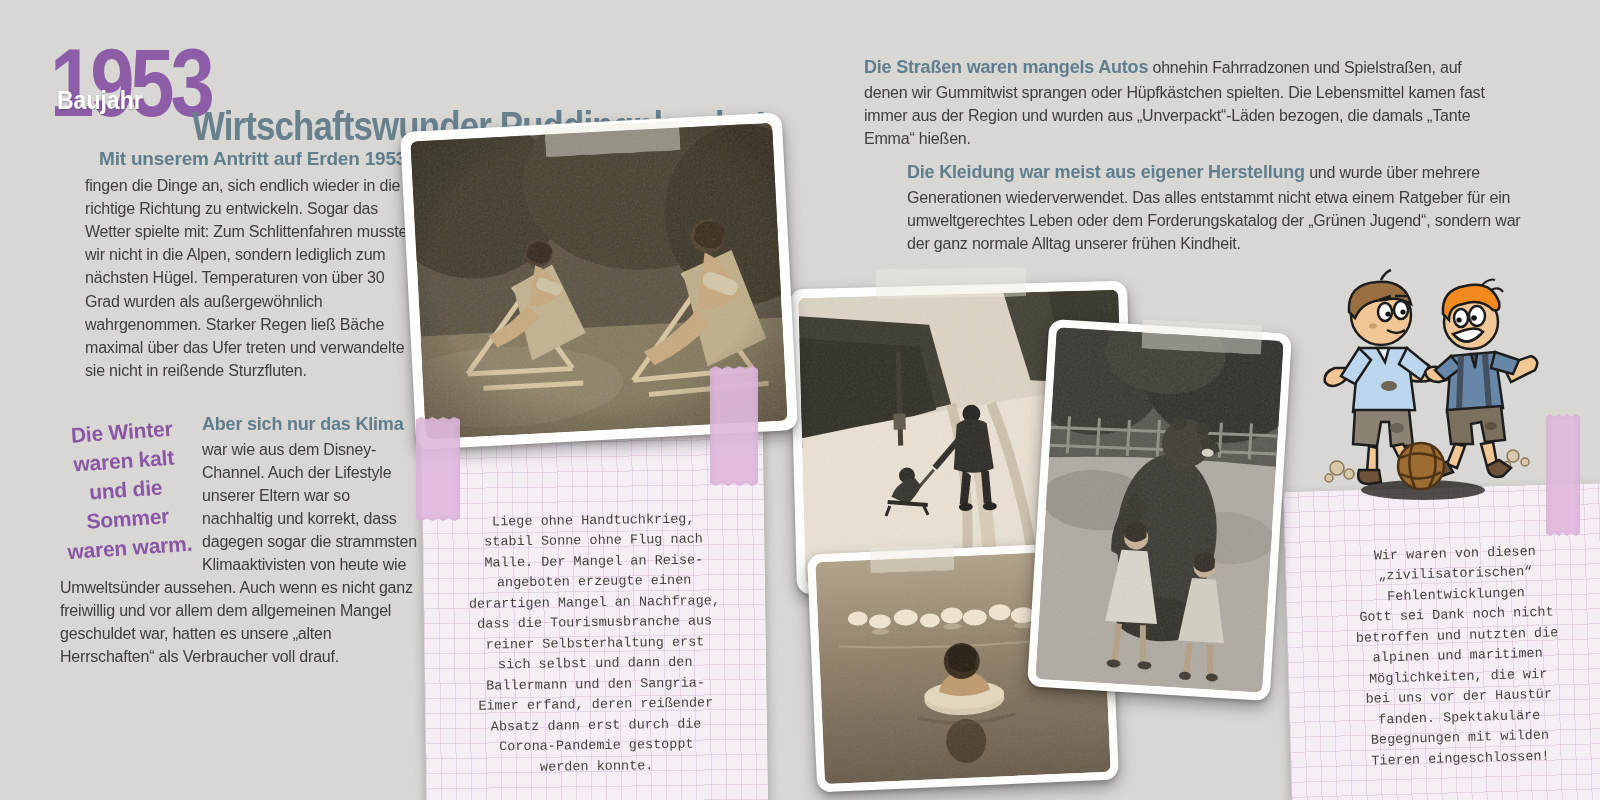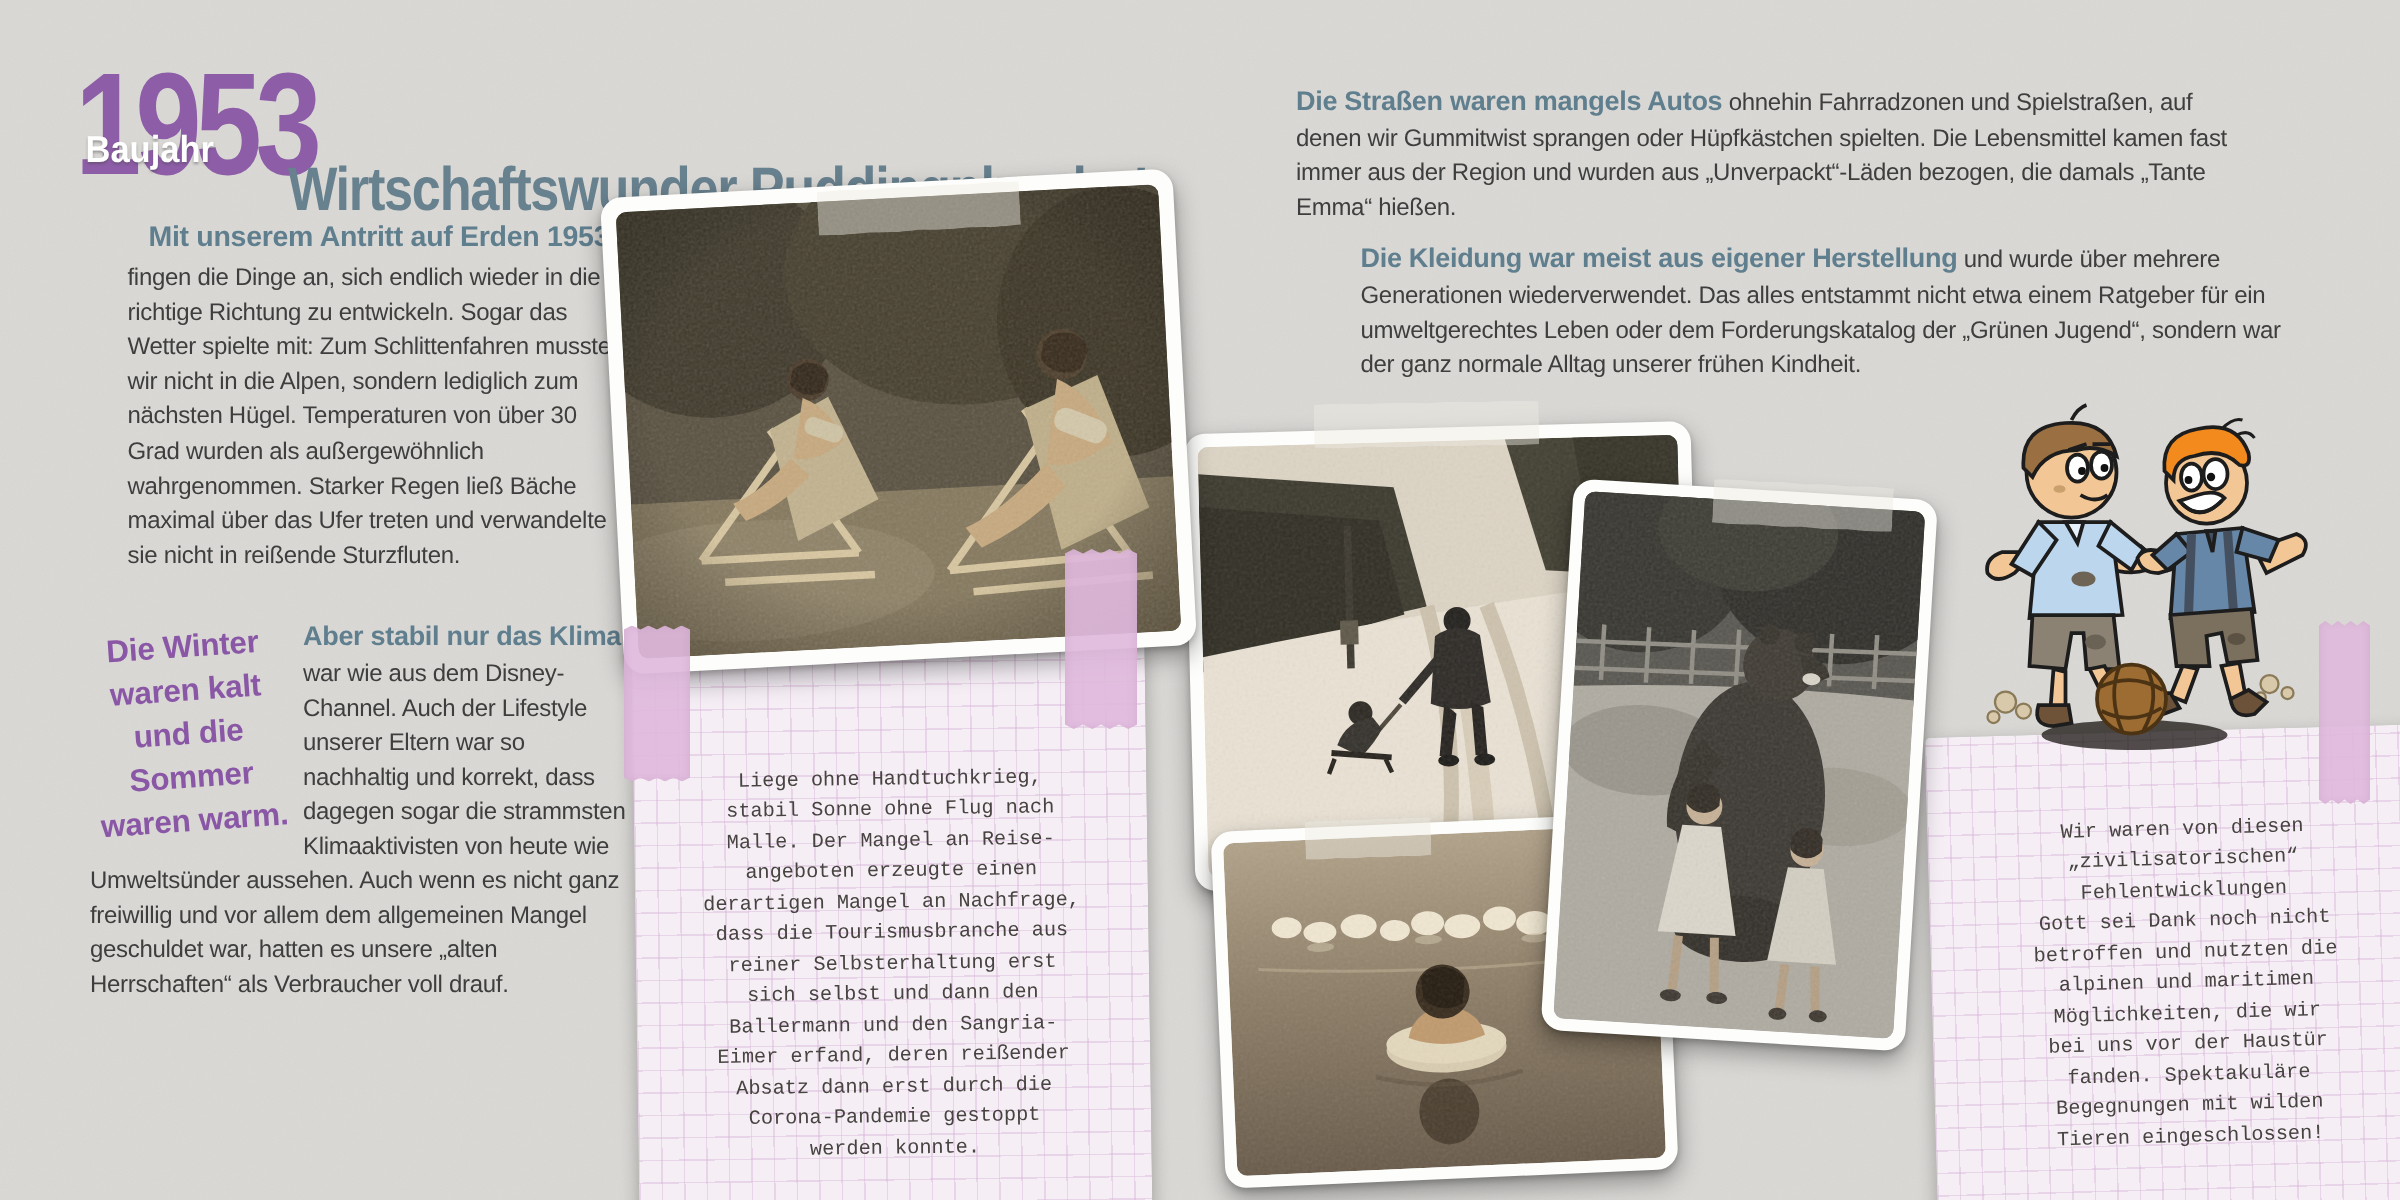--- a/index.html
+++ b/index.html
@@ -114,21 +114,21 @@
     </p>
   </div>
 
   <div class="copy climate">
     <div class="pull-quote">Die Winter
 waren kalt
 und die
 Sommer
 waren warm.</div>
     <p>
-      <span class="lead">Aber stabil nur das Klima</span>
+      <span class="lead">Aber sich nur das Klima</span>
       <span>war wie aus dem Disney-Channel. Auch der Lifestyle unserer Eltern war so nachhaltig und korrekt, dass dagegen sogar die strammsten Klimaaktivisten von heute wie Umweltsünder aussehen. Auch wenn es nicht ganz freiwillig und vor allem dem allgemeinen Mangel geschuldet war, hatten es unsere „alten Herrschaften“ als Verbraucher voll drauf.</span>
     </p>
   </div>
 
   <div class="copy streets">
     <p>
       <span class="lead">Die Straßen waren mangels Autos</span>
       <span>ohnehin Fahrradzonen und Spielstraßen, auf denen wir Gummitwist sprangen oder Hüpfkästchen spielten. Die Lebensmittel kamen fast immer aus der Region und wurden aus „Unverpackt“-Läden bezogen, die damals „Tante Emma“ hießen.</span>
     </p>
   </div>

